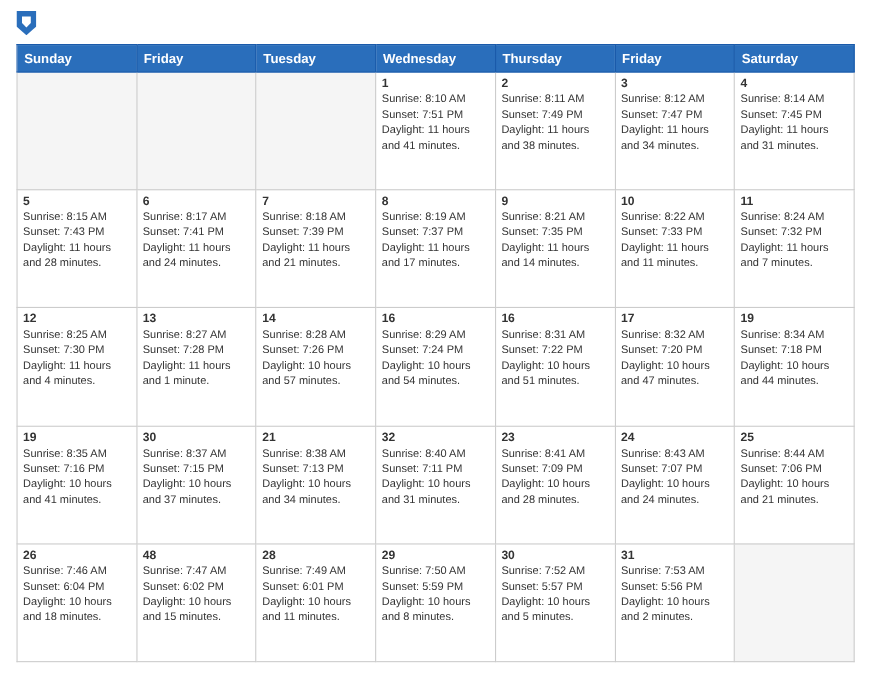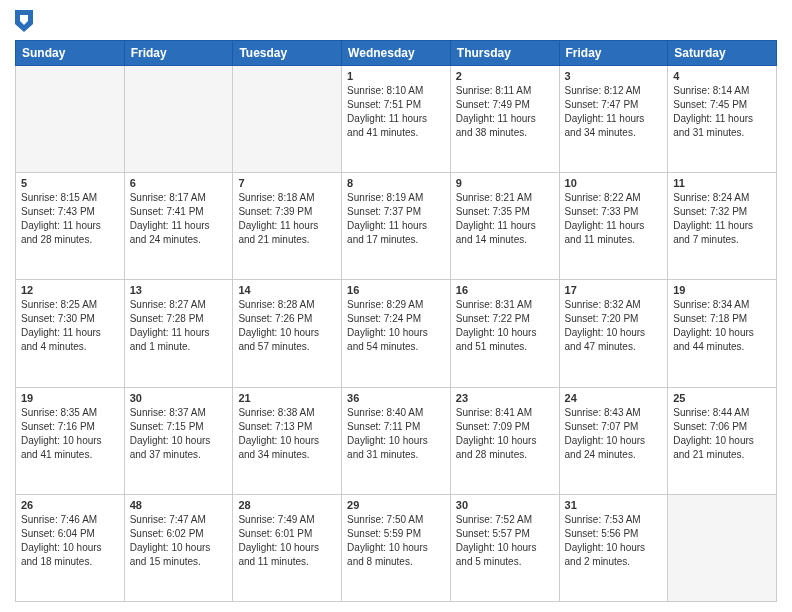--- a/index.html
+++ b/index.html
@@ -222,21 +222,21 @@
           </td>
           <td>
             <span class="day-num">30</span>
             <div class="day-info">Sunrise: 8:37 AM<br>Sunset: 7:15 PM<br>Daylight: 10 hours<br>and 37 minutes.</div>
           </td>
           <td>
             <span class="day-num">21</span>
             <div class="day-info">Sunrise: 8:38 AM<br>Sunset: 7:13 PM<br>Daylight: 10 hours<br>and 34 minutes.</div>
           </td>
           <td>
-            <span class="day-num">36</span>
+            <span class="day-num">32</span>
             <div class="day-info">Sunrise: 8:40 AM<br>Sunset: 7:11 PM<br>Daylight: 10 hours<br>and 31 minutes.</div>
           </td>
           <td>
             <span class="day-num">23</span>
             <div class="day-info">Sunrise: 8:41 AM<br>Sunset: 7:09 PM<br>Daylight: 10 hours<br>and 28 minutes.</div>
           </td>
           <td>
             <span class="day-num">24</span>
             <div class="day-info">Sunrise: 8:43 AM<br>Sunset: 7:07 PM<br>Daylight: 10 hours<br>and 24 minutes.</div>
           </td>

